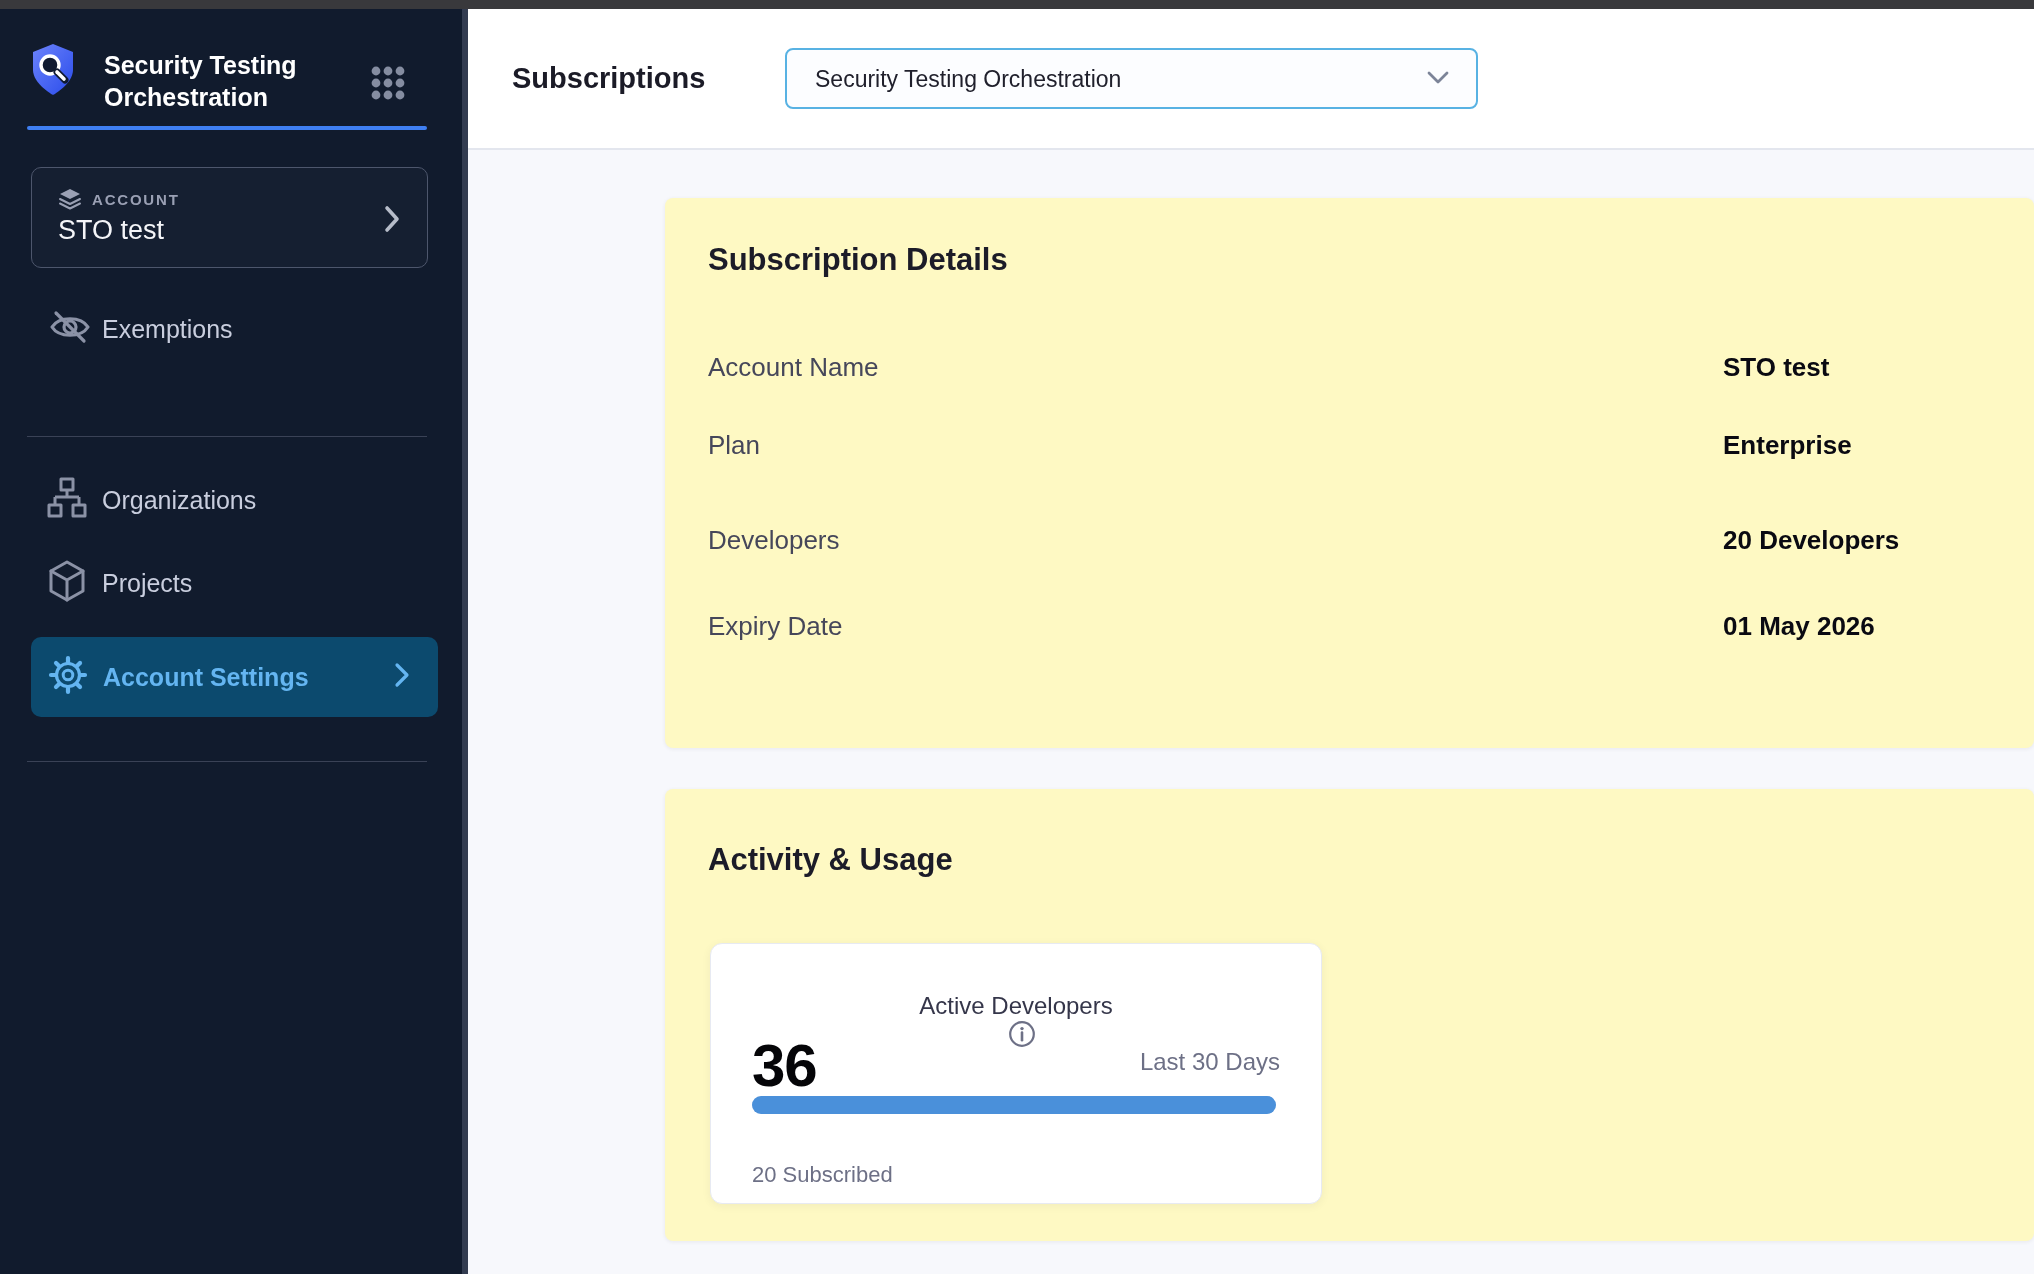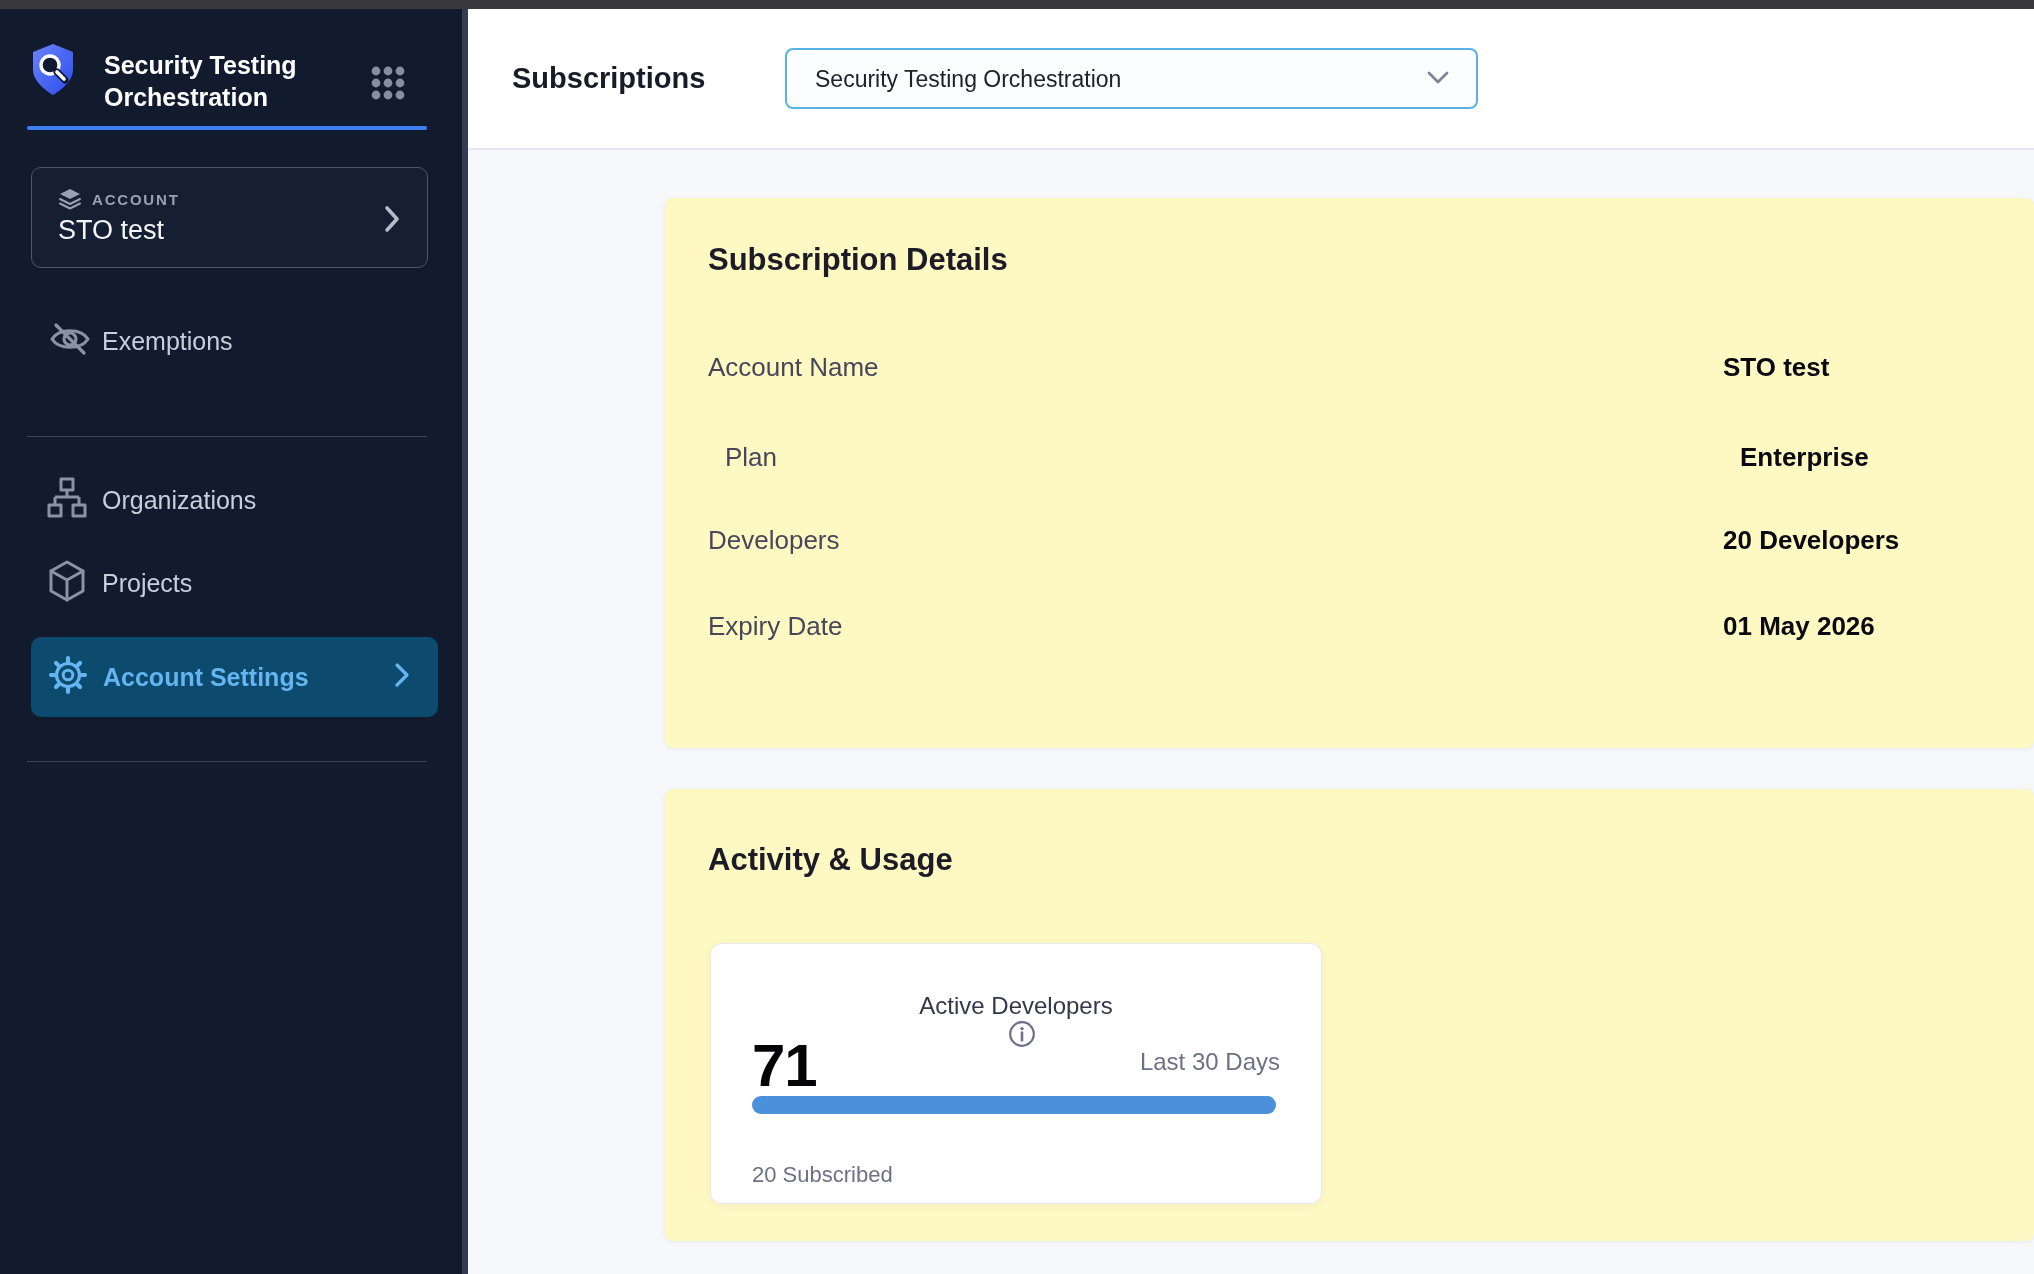--- a/index.html
+++ b/index.html
@@ -26,21 +26,21 @@
   .account-card .layers{position:absolute;left:26px;top:19px;}
   .account-label{position:absolute;left:60px;top:23px;font-size:15px;font-weight:700;
     letter-spacing:1.8px;color:#9aa0b4;}
   .account-name{position:absolute;left:26px;top:47px;font-size:27px;color:#f4f5f8;}
   .account-card .chev{position:absolute;right:26px;top:36px;}
 
   .nav-item{position:absolute;left:31px;width:397px;height:48px;cursor:pointer;}
   .nav-item .nav-ic{position:absolute;left:16px;top:50%;transform:translateY(-50%);}
   .nav-item .nav-label{position:absolute;left:71px;top:50%;transform:translateY(-50%);
     font-size:25px;color:#c9cede;white-space:nowrap;}
-  .nav-exemptions{top:308px;}
+  .nav-exemptions{top:296px;}
   .nav-organizations{top:467px;}
   .nav-projects{top:550px;}
   .nav-active{left:31px;top:628px;width:397px;height:80px;background:#0c4a6e;
     border-radius:10px;position:absolute;cursor:pointer;padding-left:10px;}
   .nav-active .nav-ic{position:absolute;left:17px;top:50%;transform:translateY(-50%);}
   .nav-active .nav-label{position:absolute;left:72px;top:50%;transform:translateY(-50%);
     font-size:25px;font-weight:600;color:#64b5f1;white-space:nowrap;}
   .nav-active .chev{position:absolute;right:28px;top:50%;transform:translateY(-50%);}
 
   .side-divider{position:absolute;left:27px;width:400px;height:1px;background:#3a4256;}
@@ -62,21 +62,21 @@
 
   .card{position:absolute;background:#fef9c3;border-radius:8px;
     box-shadow:0 1px 4px rgba(25,30,60,0.07);}
   .card-details{left:665px;top:198px;width:1369px;height:550px;}
   .card-activity{left:665px;top:789px;width:1369px;height:452px;}
   .card-title{position:absolute;left:43px;top:44px;font-size:31px;font-weight:600;color:#1c1c28;}
   .card-activity .card-title{top:53px;}
 
   .detail-label{position:absolute;left:43px;font-size:26px;color:#46475a;}
   .detail-value{position:absolute;left:1058px;font-size:26px;font-weight:700;color:#0a0a12;}
-  .row-y0{top:154px;} .row-y1{top:244px;margin-left:17px;} .row-y2{top:327px;} .row-y3{top:413px;}
+  .row-y0{top:154px;} .row-y1{top:232px;} .row-y2{top:327px;} .row-y3{top:413px;}
 
   .stat-card{position:absolute;left:45px;top:154px;width:612px;height:261px;background:#ffffff;
     border:1px solid #e7eaf2;border-radius:12px;box-sizing:border-box;
     box-shadow:0 2px 10px rgba(30,40,80,0.06);}
   .stat-label-row{position:absolute;left:41px;right:41px;top:48px;display:flex;align-items:center;flex-direction:column;}
   .stat-label{font-size:24px;font-weight:500;color:#35364a;white-space:nowrap;}
   .info-ic{margin-left:12px;display:inline-flex;}
   .stat-period{margin-left:auto;font-size:24px;color:#6d7086;white-space:nowrap;}
   .stat-value{position:absolute;left:41px;top:92px;font-size:60px;line-height:60px;
     font-weight:800;color:#050508;letter-spacing:-1px;}
@@ -249,21 +249,21 @@
         <span class="stat-label">Active Developers</span>
         <span class="info-ic">
           <svg width="28" height="28" viewBox="0 0 28 28" fill="none">
             <circle cx="14" cy="14" r="11.8" stroke="#6d7086" stroke-width="2.2"></circle>
             <circle cx="14" cy="8.6" r="1.7" fill="#6d7086"></circle>
             <line x1="14" y1="12.6" x2="14" y2="20.2" stroke="#6d7086" stroke-width="2.6" stroke-linecap="round"></line>
           </svg>
         </span>
         <span class="stat-period">Last 30 Days</span>
       </div>
-      <div class="stat-value">71</div>
+      <div class="stat-value">36</div>
       <div class="progress-track">
         <div class="progress-fill" style="width: 100%;"></div>
       </div>
       <div class="stat-subscribed">20 Subscribed</div>
     </div>
   </section>
 
 </div>
 
 </body></html>

